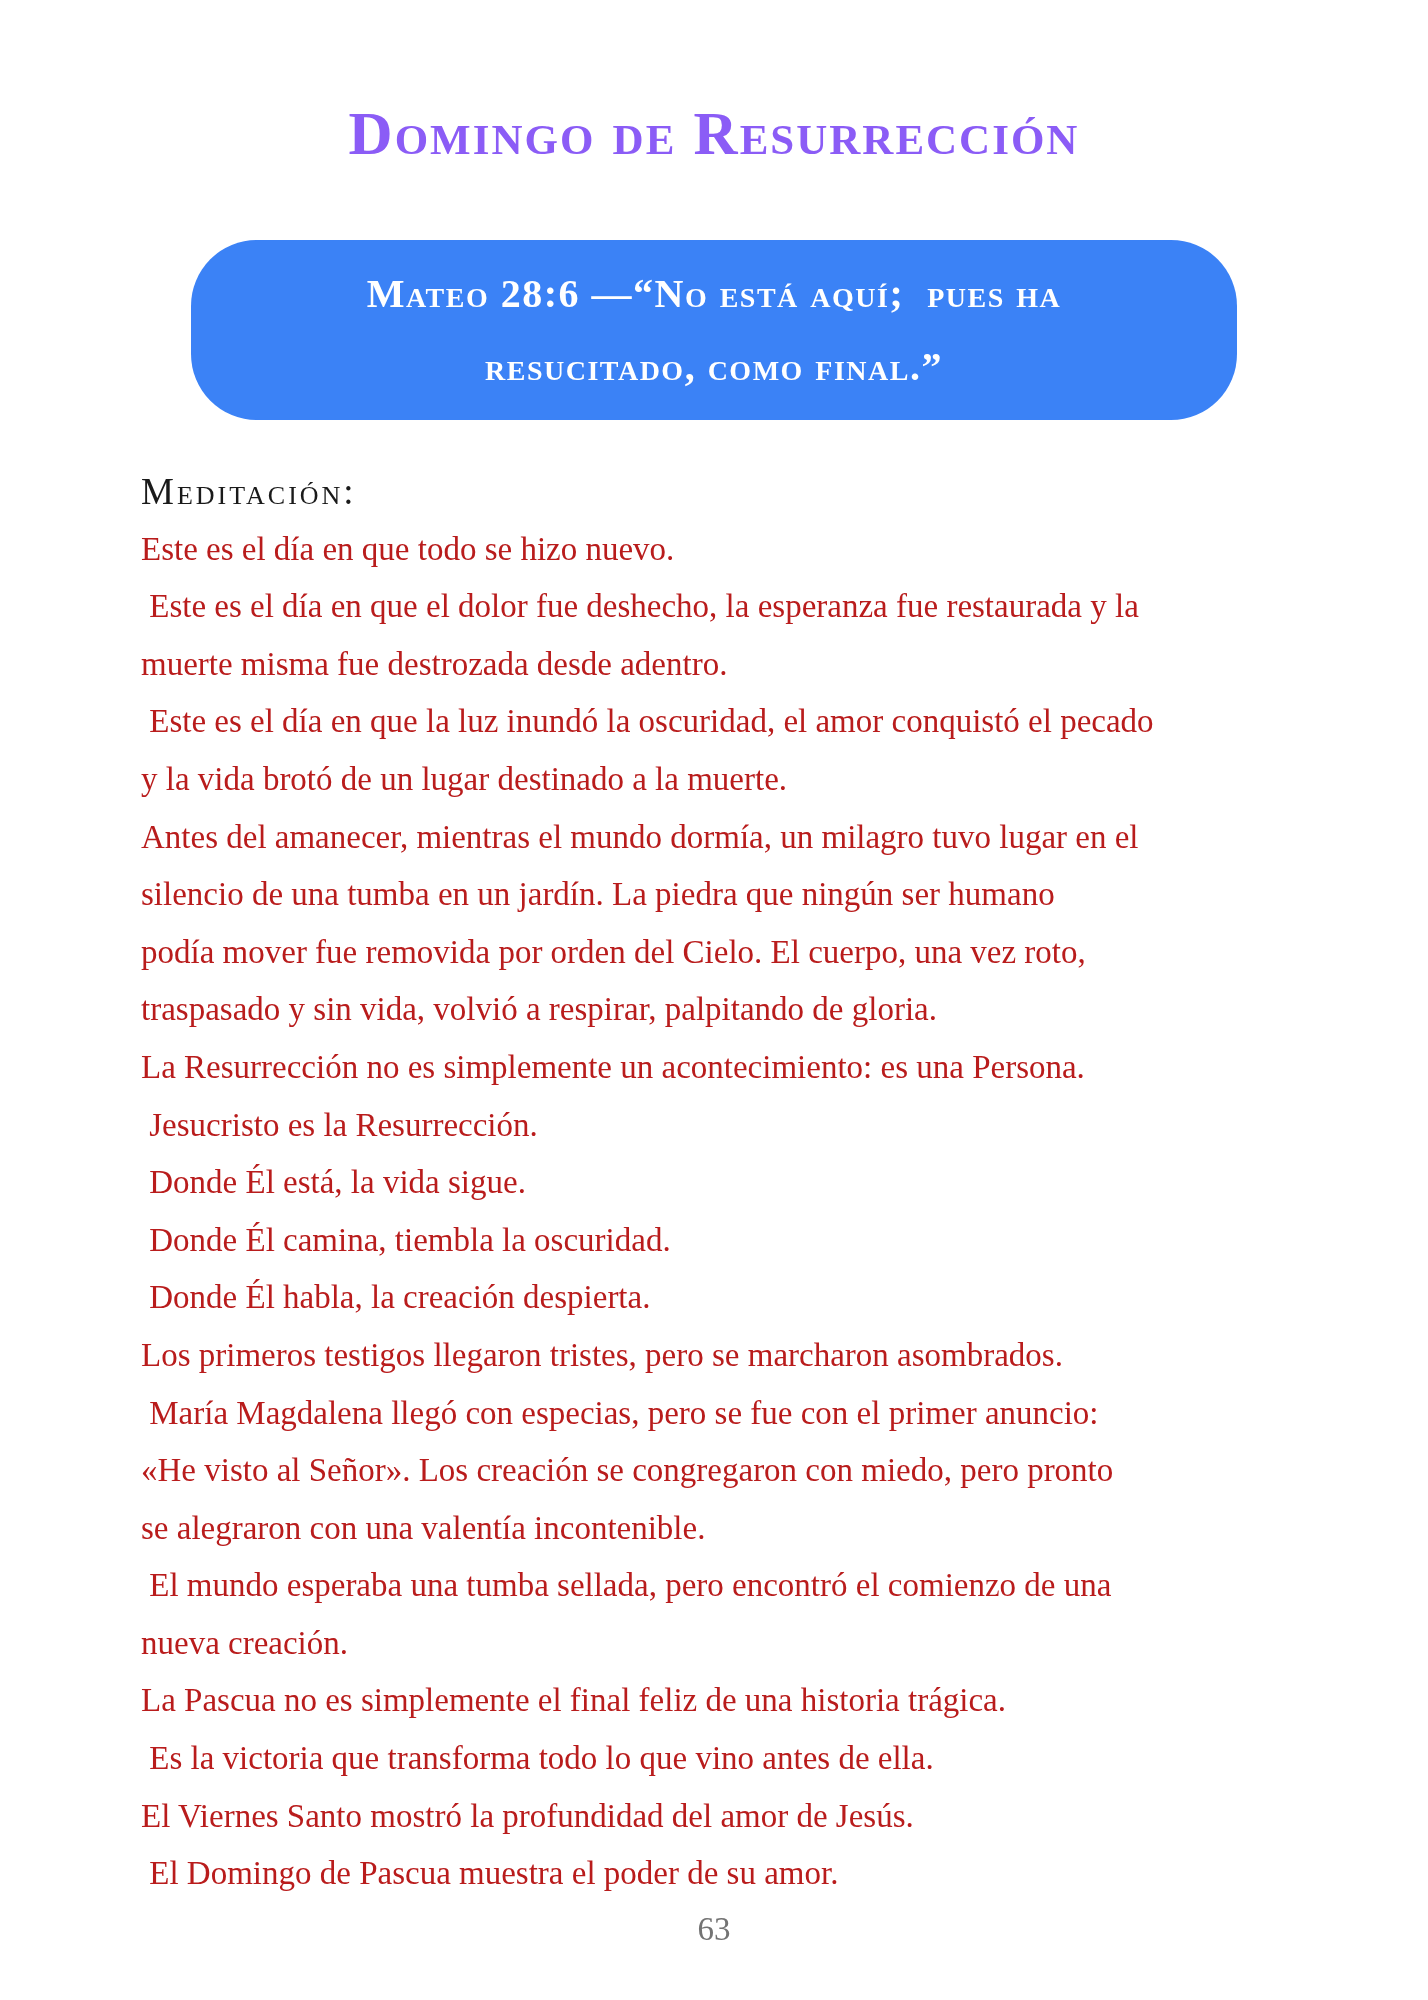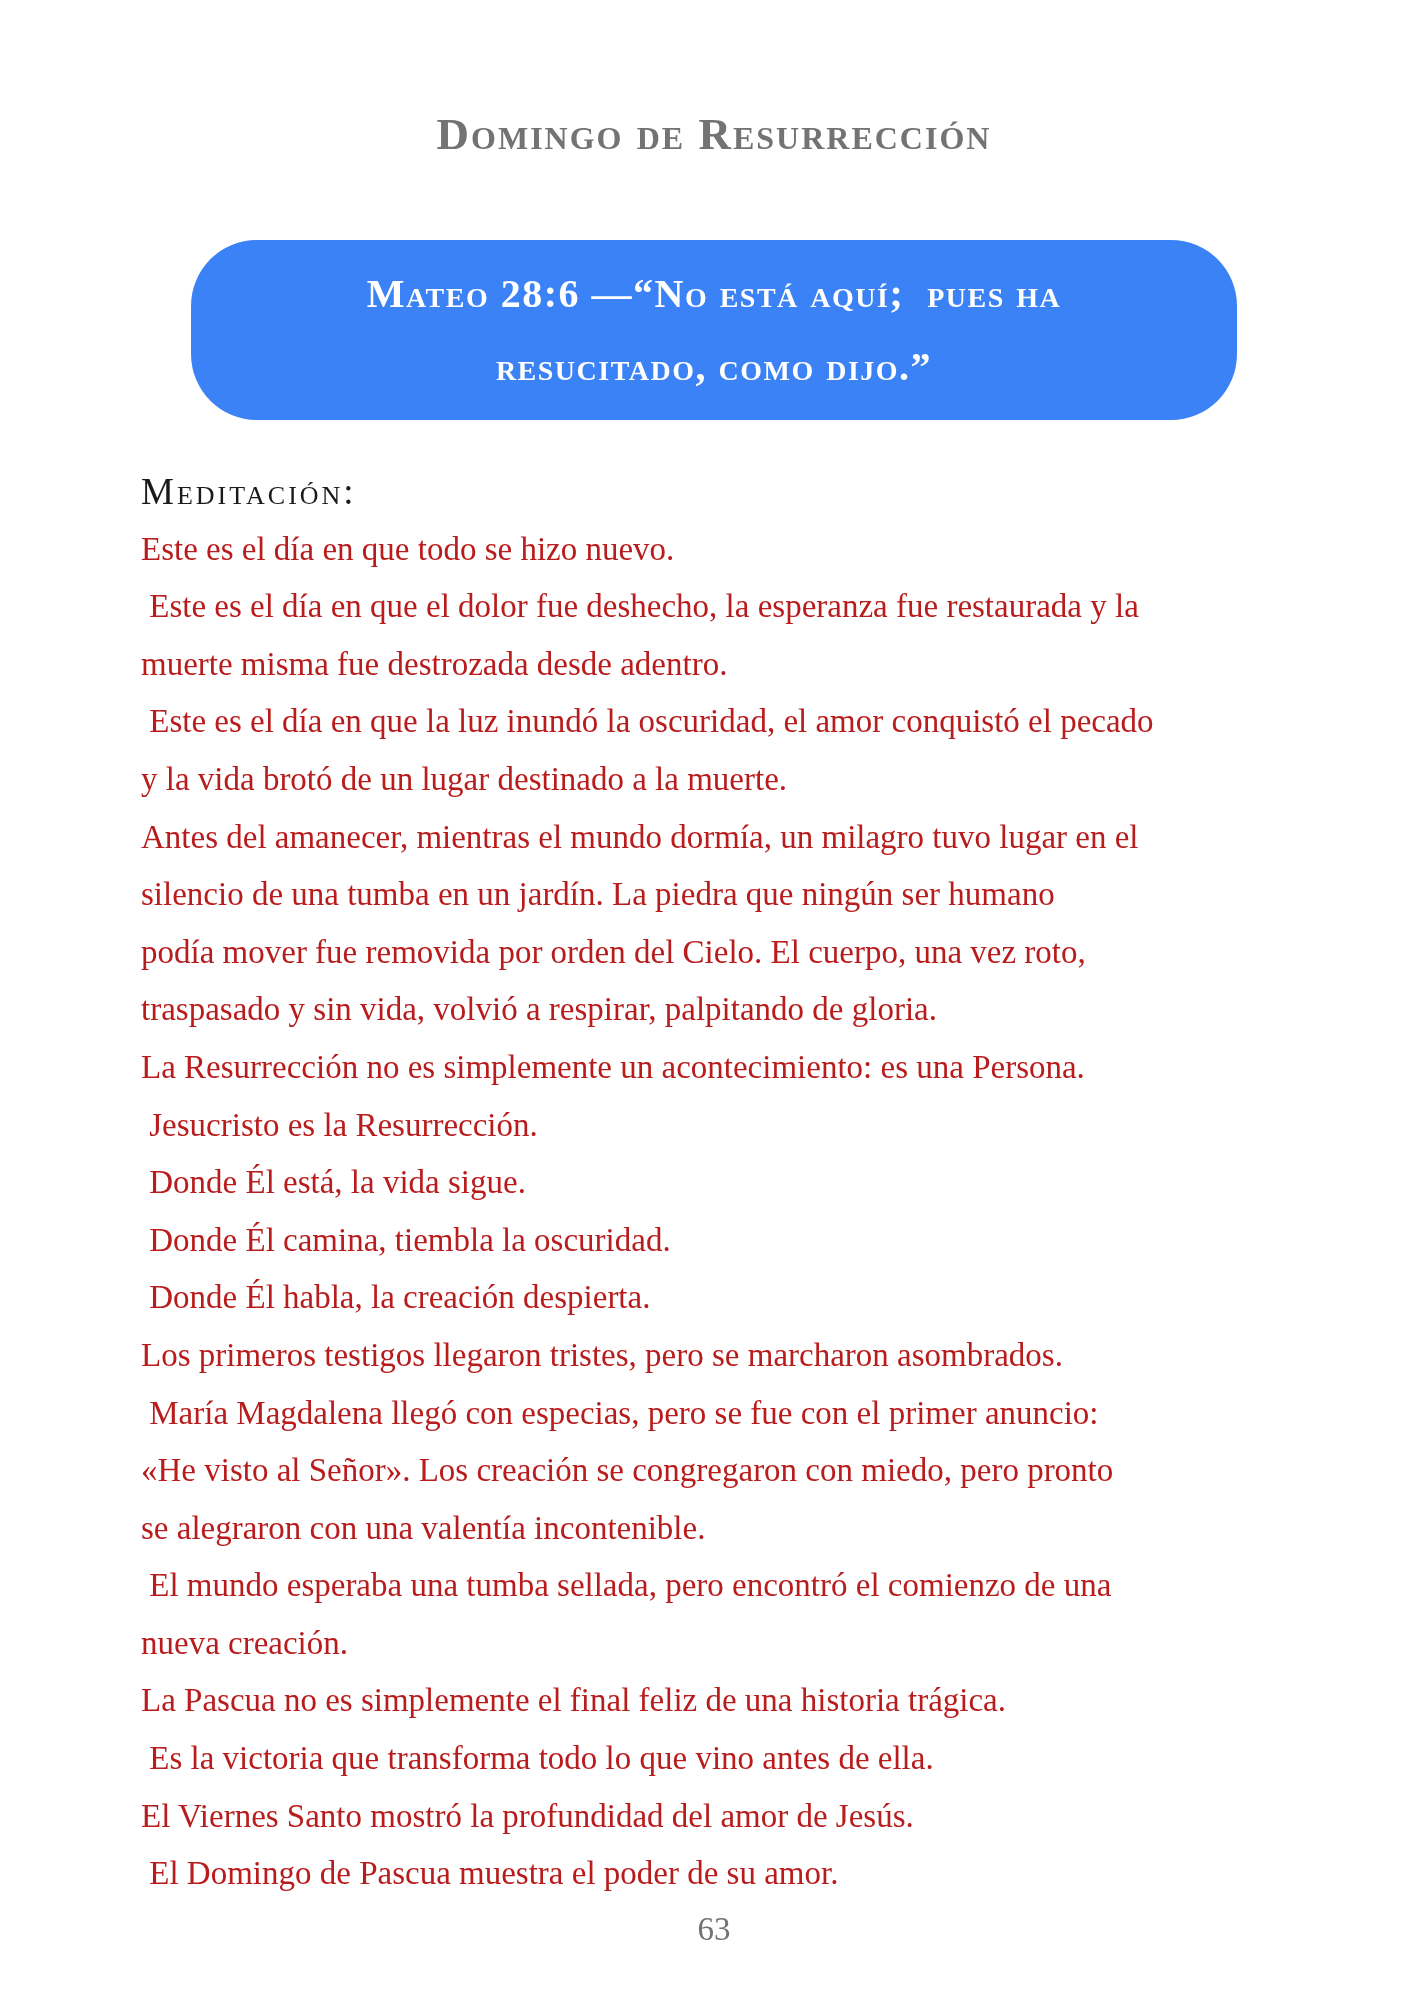--- a/index.html
+++ b/index.html
@@ -11,24 +11,24 @@
     background: #ffffff;
     font-family: "Liberation Serif", "DejaVu Serif", serif;
     color: #1a1a1a;
     overflow: hidden;
   }
   .title {
     margin: 99px 0 8px 0;
     text-align: center;
     font-variant: small-caps;
     font-weight: bold;
-    font-size: 45px;
+    font-size: 61px;
     line-height: 70px;
     letter-spacing: 2px;
-    color: #737373;
+    color: #8b5cf6;
   }
   .verse-box {
     width: 1046px;
     margin: 71px auto 0 auto;
     box-sizing: border-box;
     padding: 17px 55px;
     border-radius: 66px;
     background: #3b82f6;
     text-align: center;
   }
@@ -70,21 +70,21 @@
 </style>
 </head>
 <body>
 
 <div class="page">
 
   <h1 class="title">Domingo de Resurrección</h1>
 
   <div class="verse-box">
     <div class="verse-line">Mateo 28:6 —“No está aquí;  pues ha</div>
-    <div class="verse-line">resucitado, como dijo.”</div>
+    <div class="verse-line">resucitado, como final.”</div>
   </div>
 
   <div class="meditation">
     <div class="meditation-heading">Meditación:</div>
     <div class="med-line">Este es el día en que todo se hizo nuevo.</div>
     <div class="med-line"> Este es el día en que el dolor fue deshecho, la esperanza fue restaurada y la</div>
     <div class="med-line">muerte misma fue destrozada desde adentro.</div>
     <div class="med-line"> Este es el día en que la luz inundó la oscuridad, el amor conquistó el pecado</div>
     <div class="med-line">y la vida brotó de un lugar destinado a la muerte.</div>
     <div class="med-line">Antes del amanecer, mientras el mundo dormía, un milagro tuvo lugar en el</div>

